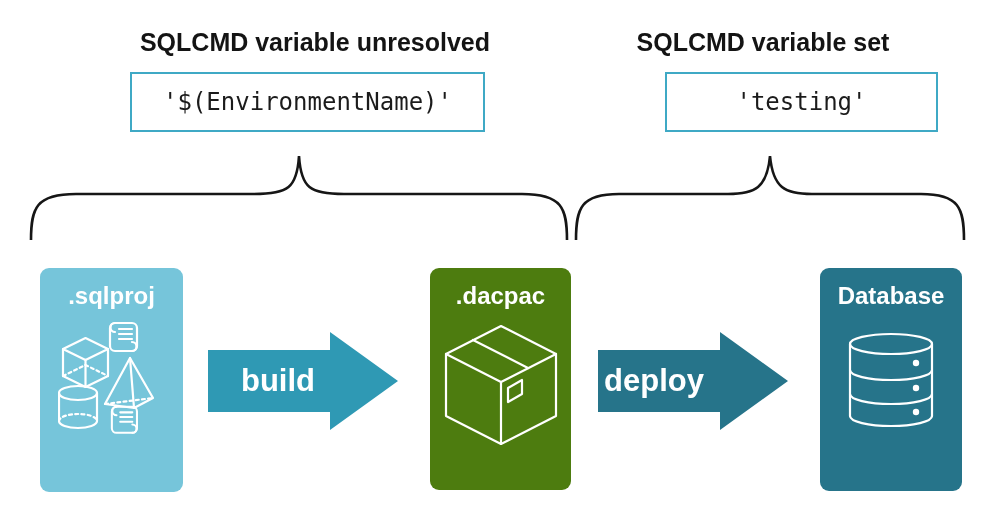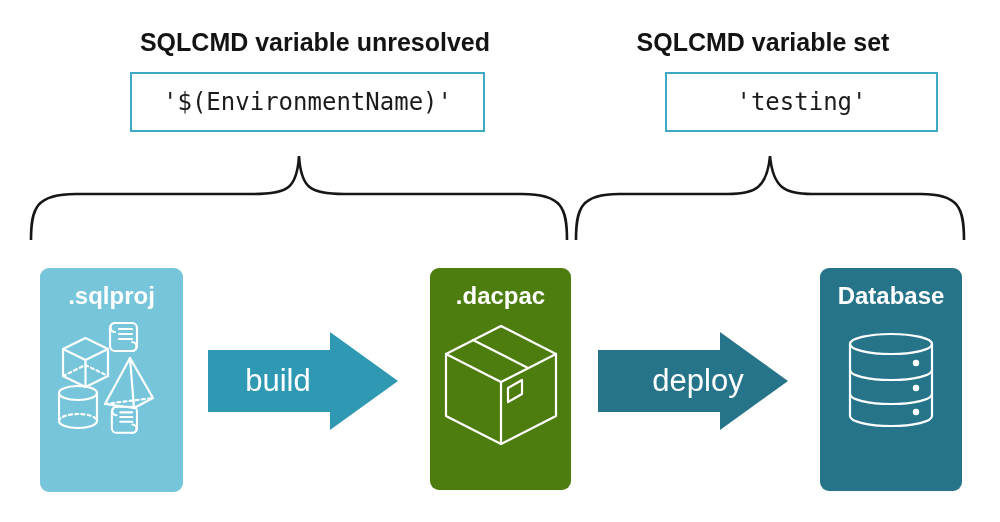--- a/index.html
+++ b/index.html
@@ -34,21 +34,21 @@
   #node-dacpac{left:430px;width:141px;height:222px;background:#4d7c0f;}
   #node-database{left:820px;width:142px;height:223px;background:#26748A;}
   .node-icon{position:absolute;}
   .node-icon *{stroke:#FFFFFF;fill:none;stroke-width:2.2;stroke-linecap:round;stroke-linejoin:round;}
   .node-icon .dash{stroke-dasharray:3 3.2;}
   .node-icon .dot{fill:#FFFFFF;stroke:none;}
   .arrow-svg{position:absolute;top:332px;width:190px;height:98px;}
   .arrow-label{
     position:absolute;top:332px;width:140px;height:98px;
     display:flex;align-items:center;justify-content:center;
-    font-size:31px;font-weight:400;color:#fff;
+    font-size:31px;font-weight:700;color:#fff;
   }
 </style>
 </head>
 <body>
 
 <div id="stage">
 
   <div class="heading" style="left:130px;width:370px;">SQLCMD variable unresolved</div>
   <div class="heading" style="left:613px;width:300px;">SQLCMD variable set</div>
 
@@ -113,21 +113,21 @@
       <path d="M4 30 L59 58 L114 30"></path>
       <path d="M59 58 V120"></path>
       <path d="M31 16 L86 44"></path>
       <path d="M66 64 L80 56 V70 L66 78 Z"></path>
     </svg>
   </div>
 
   <svg class="arrow-svg" style="left:598px;" viewBox="0 0 190 98">
     <polygon points="0,18 122,18 122,0 190,49 122,98 122,80 0,80" fill="#26748A"></polygon>
   </svg>
-  <div class="arrow-label" style="left:628px;">deploy</div>
+  <div class="arrow-label" style="left:584px;">deploy</div>
 
   <div class="node" id="node-database">
     <div class="node-title">Database</div>
     <svg class="node-icon" style="left:26px;top:64px;width:90px;height:96px;" viewBox="0 0 90 96">
       <ellipse cx="45" cy="12" rx="41" ry="10"></ellipse>
       <path d="M4 12 V84 M86 12 V84"></path>
       <path d="M4 84 A41 10 0 0 0 86 84"></path>
       <path d="M4 38 A41 10 0 0 0 86 38"></path>
       <path d="M4 62 A41 10 0 0 0 86 62"></path>
       <circle class="dot" cx="70" cy="31" r="3.2"></circle>

